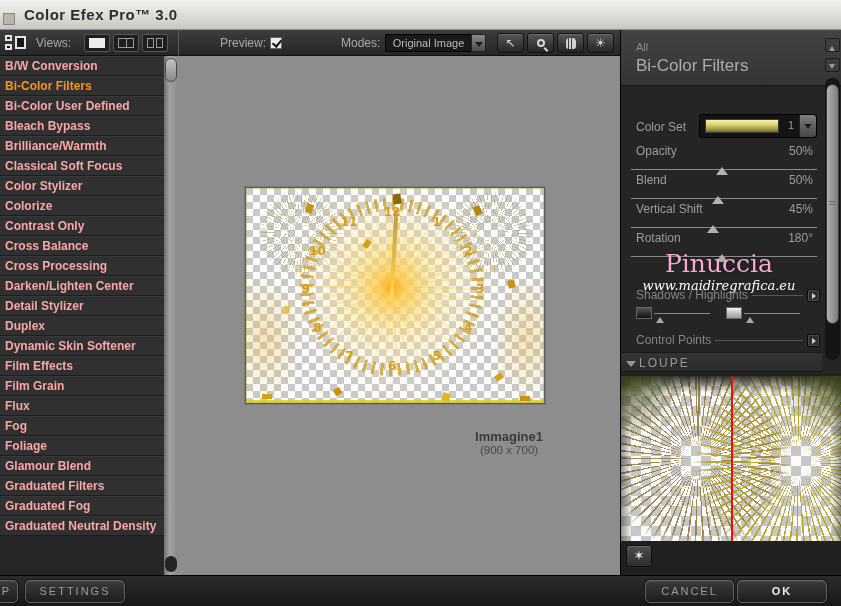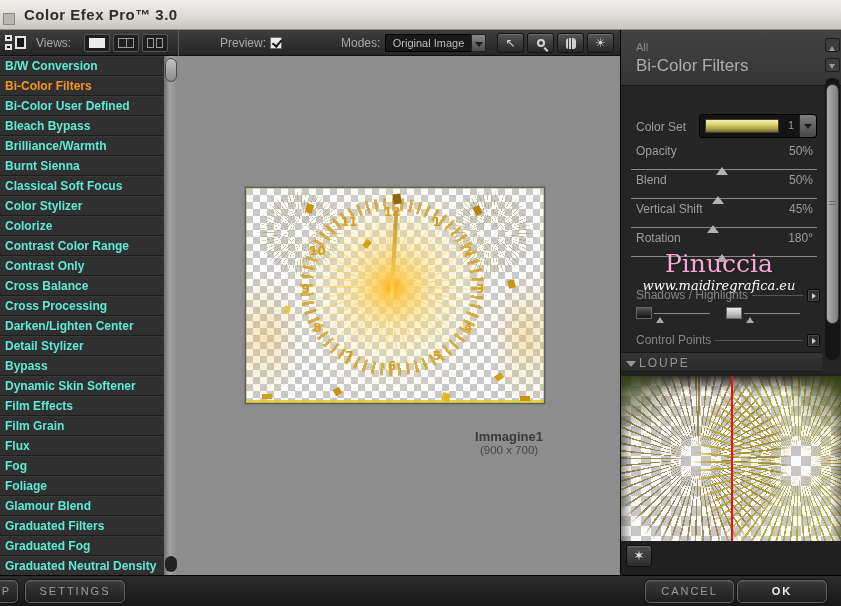--- a/index.html
+++ b/index.html
@@ -51,21 +51,21 @@
   .mag::after { content:""; position:absolute; left:6px; top:6px; width:2px; height:5px;
     background:#d8d8d8; transform:rotate(-45deg); }
   .hand { width:10px; height:11px; background:#d0d0d0; border-radius:3px 3px 2px 2px;
     -webkit-mask-image:linear-gradient(to right,#000 2px,transparent 2px 3px,#000 3px 5px,transparent 5px 6px,#000 6px);
     mask-image:linear-gradient(to right,#000 2px,transparent 2px 3px,#000 3px 5px,transparent 5px 6px,#000 6px); }
 
   
   .sidebar { position:absolute; left:0; top:56px; width:164px; height:519px;
     background:#262626; overflow:hidden; }
   .fitem { height:20px; line-height:20px; padding-left:5px; font-size:12px; font-weight:bold;
-    color:#5eead4; background:#303030; border-bottom:1px solid #1d1d1d;
+    color:#fca5a5; background:#303030; border-bottom:1px solid #1d1d1d;
     box-shadow:inset 0 1px 0 rgba(255,255,255,.04); white-space:nowrap; }
   .fitem.selected { color:#f79420; }
   .side-scroll { position:absolute; left:164px; top:56px; width:14px; height:519px;
     background:linear-gradient(to right,#6f6f6f,#a2a2a2 40%,#8a8a8a); }
   .side-thumb { position:absolute; left:1px; top:2px; width:12px; height:24px; border-radius:6px;
     background:linear-gradient(#c2c2c2,#8a8a8a); border:1px solid #4a4a4a; }
   .side-cap { position:absolute; left:1px; bottom:3px; width:12px; height:16px; border-radius:6px;
     background:#242424; }
 
   
@@ -244,31 +244,29 @@
         </div>
     </div>
   </div>
 
   <div class="sidebar">
     <div class="fitem">B/W Conversion</div>
     <div class="fitem selected">Bi-Color Filters</div>
     <div class="fitem">Bi-Color User Defined</div>
     <div class="fitem">Bleach Bypass</div>
     <div class="fitem">Brilliance/Warmth</div>
-    <div class="fitem">Burnt Sienna</div>
     <div class="fitem">Classical Soft Focus</div>
     <div class="fitem">Color Stylizer</div>
     <div class="fitem">Colorize</div>
-    <div class="fitem">Contrast Color Range</div>
     <div class="fitem">Contrast Only</div>
     <div class="fitem">Cross Balance</div>
     <div class="fitem">Cross Processing</div>
     <div class="fitem">Darken/Lighten Center</div>
     <div class="fitem">Detail Stylizer</div>
-    <div class="fitem">Bypass</div>
+    <div class="fitem">Duplex</div>
     <div class="fitem">Dynamic Skin Softener</div>
     <div class="fitem">Film Effects</div>
     <div class="fitem">Film Grain</div>
     <div class="fitem">Flux</div>
     <div class="fitem">Fog</div>
     <div class="fitem">Foliage</div>
     <div class="fitem">Glamour Blend</div>
     <div class="fitem">Graduated Filters</div>
     <div class="fitem">Graduated Fog</div>
     <div class="fitem">Graduated Neutral Density</div>

